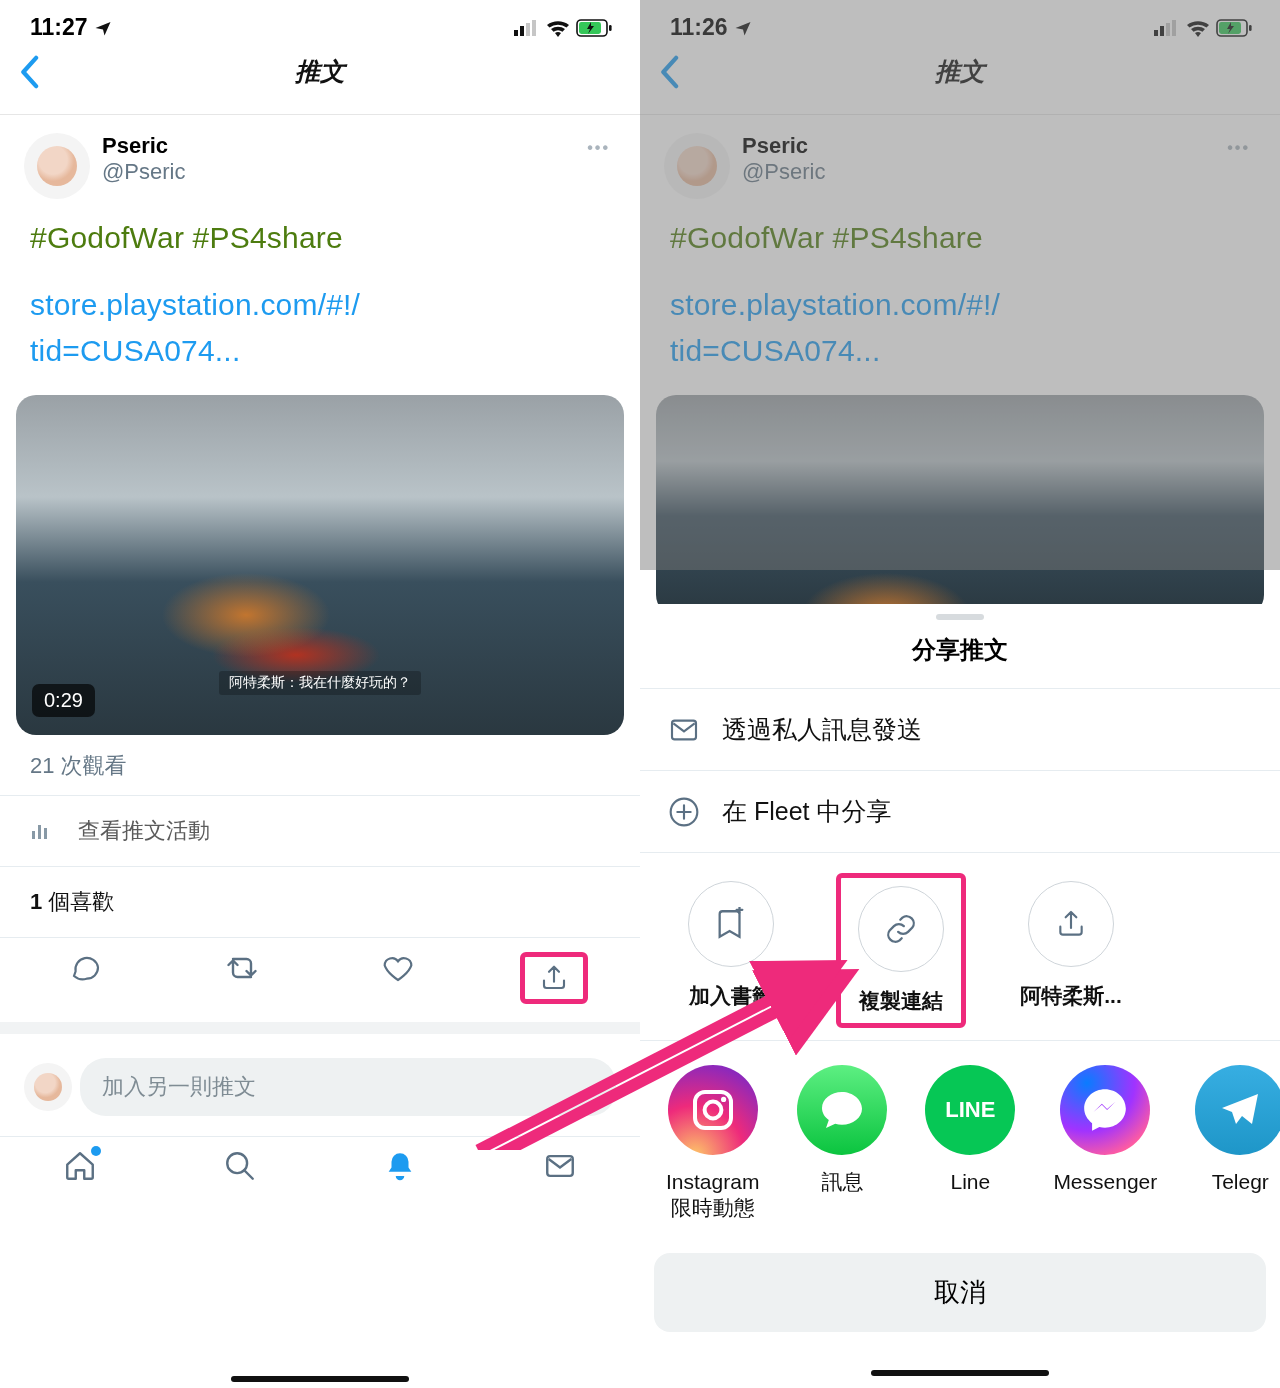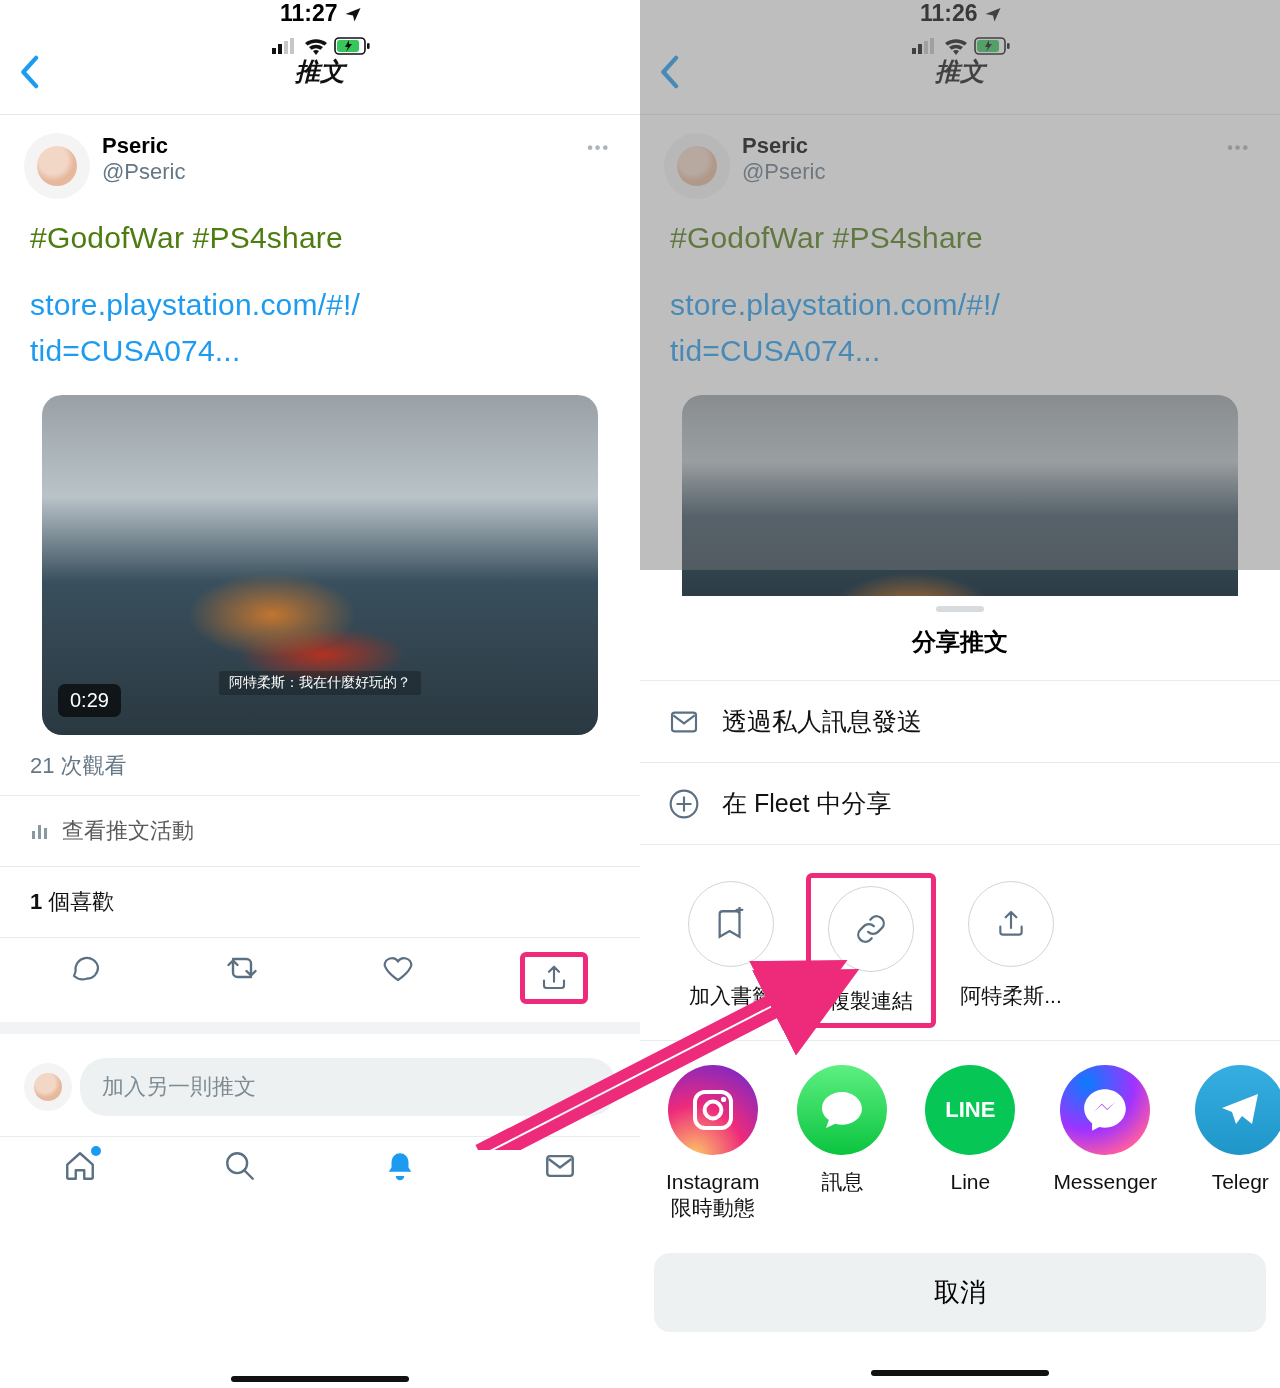--- a/index.html
+++ b/index.html
@@ -1,50 +1,50 @@
 <!DOCTYPE html>
 <html><head>
 <meta charset="utf-8">
 <style>
 * { margin:0; padding:0; box-sizing:border-box; -webkit-font-smoothing:antialiased; font-family: -apple-system, "Helvetica Neue", "PingFang TC", "Microsoft JhengHei", sans-serif; }
 body { background:#fff; width:1280px; height:1388px; display:flex; overflow:hidden; }
 .phone { width:640px; height:1388px; position:relative; background:#fff; }
 
-.status { height:55px; display:flex; align-items:center; justify-content:space-between; padding:0 28px 0 30px; font-weight:600; font-size:23px;flex-direction:column; }
+.status { height:55px; display:flex; align-items:center; justify-content:space-between; padding:0 28px 0 30px; font-weight:600; font-size:23px; }
 .status .right { display:flex; align-items:center; gap:6px; }
 
 .nav { height:60px; display:flex; justify-content:center; position:relative; border-bottom:1px solid #e6e6e6;font-style:italic;}
 .nav .back { position:absolute; left:18px; color:#1d9bf0; }
 .nav .title { font-size:25px; font-weight:700; color:#111; }
 
 .th { display:flex; padding:18px 24px 8px; gap:12px; }
 .avatar { width:66px; height:66px; border-radius:50%; background:#f4f4f4; display:flex; align-items:center; justify-content:center; position:relative;}
 .avatar::after{content:""; width:40px; height:40px; border-radius:50%; background:radial-gradient(circle at 40% 35%, #f2d6c6 40%, #e6b89c 60%);}
 .names .display { font-size:22px; font-weight:700; }
 .names .handle { font-size:22px; color:#657786; }
 .more { margin-left:auto; color:#aab4bd; letter-spacing:2px; font-weight:700; padding:6px;}
 
 .body { padding:8px 30px 0; font-size:30px; line-height:1.55; letter-spacing:0.2px;}
 .body .hashtags { color:#4d7c0f; margin-bottom:20px;}
 .body .link { color:#1d9bf0; }
 
-.videoWrap{ padding:20px 42px 0;}
+.videoWrap{ padding:20px 16px 0;}
 .video { position:relative; border-radius:20px; overflow:hidden; height:340px; background:linear-gradient(180deg,#9aa1a6 0%, #b9c3c8 30%, #394f5d 55%, #2a3840 100%);}
 .video .scene{position:absolute; inset:0; background:
   radial-gradient(120px 60px at 230px 220px, #c2752f 0%, rgba(0,0,0,0) 70%),
   radial-gradient(120px 40px at 280px 260px, #b13221 0%, rgba(0,0,0,0) 70%),
   linear-gradient(180deg, rgba(255,255,255,0.0), rgba(255,255,255,0.0));
 }
 .video .subtitle{position:absolute; left:50%; bottom:40px; transform:translateX(-50%); color:#fff; font-size:14px; background:rgba(0,0,0,0.25); padding:3px 10px; border-radius:3px;}
 .video .dur { position:absolute; left:16px; bottom:18px; background:rgba(0,0,0,0.65); color:#fff; font-size:20px; padding:5px 12px; border-radius:7px;}
 .views { padding:16px 30px 14px; color:#657786; font-size:22px; }
 .meta { padding:0 30px 18px; color:#657786; font-size:22px; }
 .meta .src { color:#1d9bf0; }
 .divider { height:1px; background:#e6ecf0; margin:0; }
-.activity { display:flex; align-items:center; gap:12px; padding:20px 30px; color:#5b5b5b; font-size:22px;}
+.activity { display:flex; align-items:center; gap:28px; padding:20px 30px; color:#5b5b5b; font-size:22px;}
 .likes { padding:20px 30px; font-size:22px; color:#111;}
 .likes .n { font-weight:700; }
 
 .actions { display:flex; justify-content:space-around; padding:14px 8px 18px; border-top:1px solid #e6ecf0;}
 .actions .slot{width:70px; display:flex; justify-content:center; color:#5b7083;}
 .shareHL { border:5px solid #ee2a7b; border-radius:6px; padding:6px 14px;}
 
 .compose { display:flex; align-items:center; gap:8px; padding:24px 24px 20px; border-top:12px solid #f1f3f4;}
 .compose .mini{width:48px;height:48px;border-radius:50%; background:#f4f4f4; position:relative;}
 .compose .mini::after{content:""; position:absolute; inset:10px; border-radius:50%; background:radial-gradient(circle at 40% 35%, #f2d6c6 40%, #e6b89c 60%);}
@@ -56,21 +56,21 @@
 .homeDot{position:absolute; top:-3px; right:-4px; width:10px; height:10px; border-radius:50%; background:#1d9bf0;}
 .homebar{position:absolute; left:50%; bottom:6px; transform:translateX(-50%); width:178px; height:6px; background:#111; border-radius:4px;}
 
 .dim { position:absolute; inset:0; background:rgba(120,120,120,0.48);}
 .sheet { position:absolute; left:0; right:0; bottom:0; background:#fff; border-radius:14px 14px 0 0; padding-bottom:6px;}
 .sheetHandle{width:48px;height:6px;border-radius:3px;background:#d7dbde; margin:10px auto 8px;}
 .sheetTitle{ text-align:center; font-size:24px; font-weight:700; padding:6px 0 22px; border-bottom:1px solid #e6ecf0;}
 .optRow{ display:flex; align-items:center; gap:22px; padding:24px 28px; font-size:25px; color:#111;}
 .optRow + .optRow{border-top:1px solid #e6ecf0;}
 .optRow .i{ color:#5b7083;}
-.shareOptions{ display:flex; gap:10px; padding:36px 26px 12px; border-top:1px solid #e6ecf0;}
+.shareOptions{ display:flex; gap:40px; padding:28px 26px 12px; border-top:1px solid #e6ecf0;font-weight:bold;}
 .opt{text-align:center; width:130px;}
 .circ{width:86px;height:86px;border:1px solid #cfd5da; border-radius:50%; display:flex; align-items:center; justify-content:center; margin:0 auto 16px; color:#5b7083;}
 .optHL{border:5px solid #ee2a7b; border-radius:6px; padding:8px 4px; margin-top:-8px;}
 .appRow{ display:flex; gap:38px; padding:24px 26px 14px; border-top:1px solid #e6ecf0; overflow:hidden;}
 .app{width:130px; text-align:center;}
 .appIcon{width:90px;height:90px;border-radius:50%; margin:0 auto 14px; display:flex; align-items:center; justify-content:center; color:#fff; font-weight:700;}
 .ig{background:radial-gradient(circle at 30% 100%, #fdc468 0%, #ee2a7b 45%, #6228d7 100%);}
 .msg{background:linear-gradient(180deg,#5def82,#0bc43f);}
 .line{background:#06c755; font-size:22px;}
 .messenger{background:radial-gradient(circle at 30% 20%, #0a7cff 0%, #a033ff 50%, #ff5ca1 80%, #ff7061 100%);}

